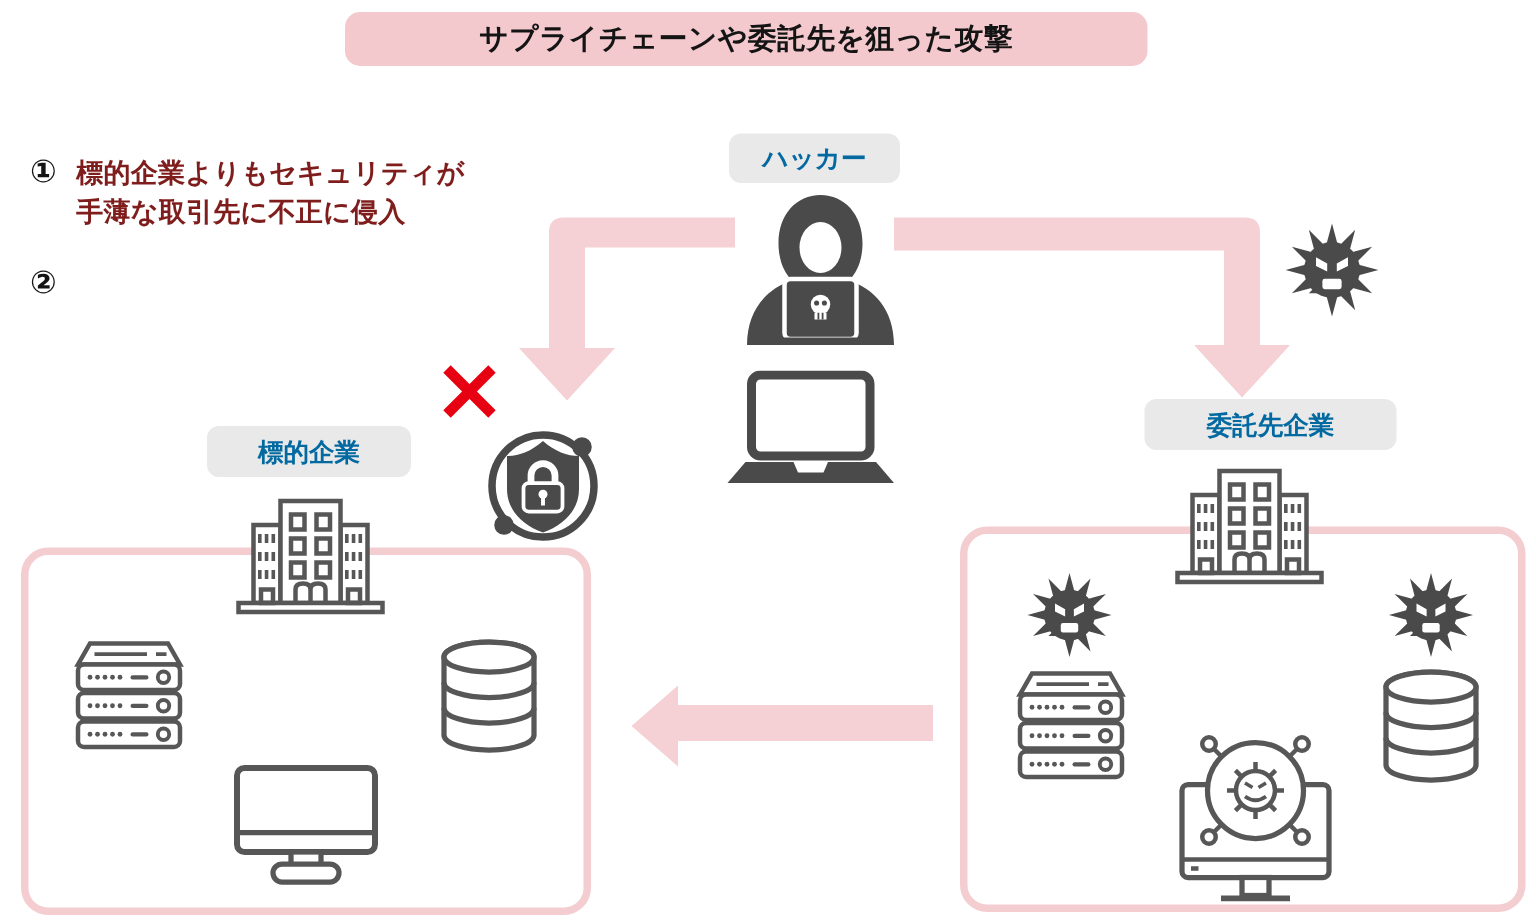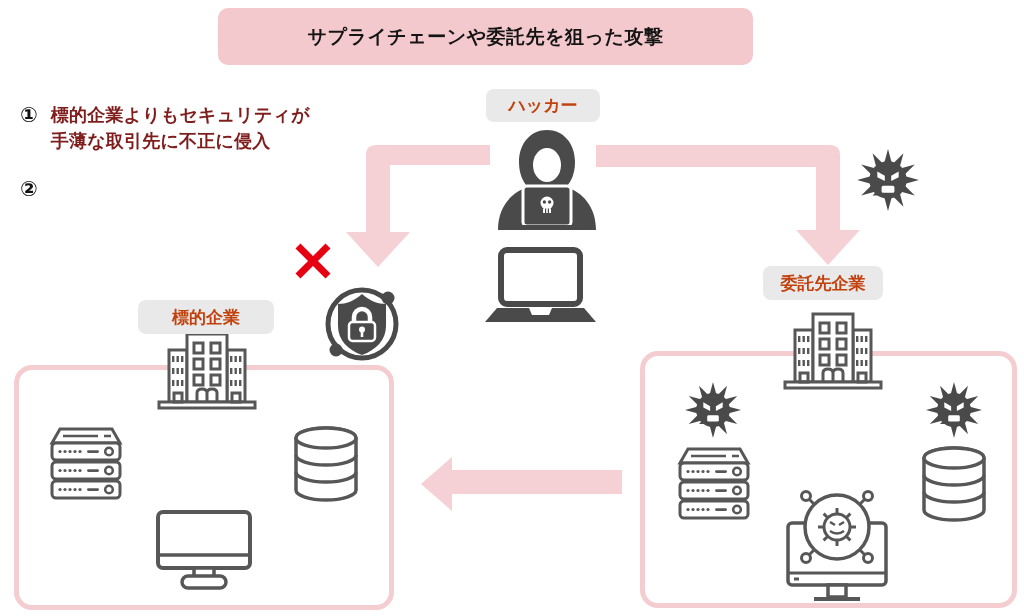--- a/index.html
+++ b/index.html
@@ -1,39 +1,39 @@
 <!DOCTYPE html>
 <html><head>
 <meta charset="utf-8">
 <style>
   * { margin:0; padding:0; box-sizing:border-box; }
   body { background:#ffffff; font-family:"Liberation Sans","DejaVu Sans",sans-serif; }
   .canvas { position:relative; width:1024px; height:616px; background:#ffffff; overflow:hidden; }
 
   .banner {
-    position:absolute; left:218px; top:8px; width:535px; height:57px;
+    position:absolute; left:230px; top:8px; width:535px; height:36px;
     background:#f3c9cd; border-radius:10px;
     display:flex; align-items:center; justify-content:center;
   }
   .banner span { font-size:19px; font-weight:700; color:#141414; letter-spacing:0.5px; }
 
   .note { position:absolute; left:20px; display:flex; align-items:flex-start; }
   .note .num { font-size:21px; font-weight:700; color:#141414; margin-right:13px; line-height:26px; }
   .note .txt { width:264px; font-size:18px; font-weight:700; color:#7f1d1d; line-height:26px; letter-spacing:0.2px; }
   .note1 { top:102px; }
   .note2 { top:176px; }
 
   .tag {
     position:absolute; background:#e9e9e9; border-radius:8px;
     display:flex; align-items:center; justify-content:center;
-    font-size:17px; font-weight:700; color:#c2410c; z-index:5;
+    font-size:17px; font-weight:700; color:#0369a1; z-index:5;
   }
   .tag-hacker { left:486px; top:89px; width:114px; height:33px; }
-  .tag-target { left:138px; top:300px; width:136px; height:34px; }
-  .tag-contractor { left:763px; top:266px; width:120px; height:34px; }
+  .tag-target { left:138px; top:284px; width:136px; height:34px; }
+  .tag-contractor { left:763px; top:266px; width:168px; height:34px; }
 
   .pinkbox { position:absolute; background:#ffffff; border:5px solid #f4cdd1; border-radius:18px; z-index:1; }
   .box-target { left:14px; top:365px; width:380px; height:245px; }
   .box-contractor { left:640px; top:351px; width:377px; height:257px; }
 
   .icon { position:absolute; z-index:3; }
   svg.arrows { position:absolute; left:0; top:0; z-index:2; }
   .defs { position:absolute; width:0; height:0; }
 </style>
 </head>

